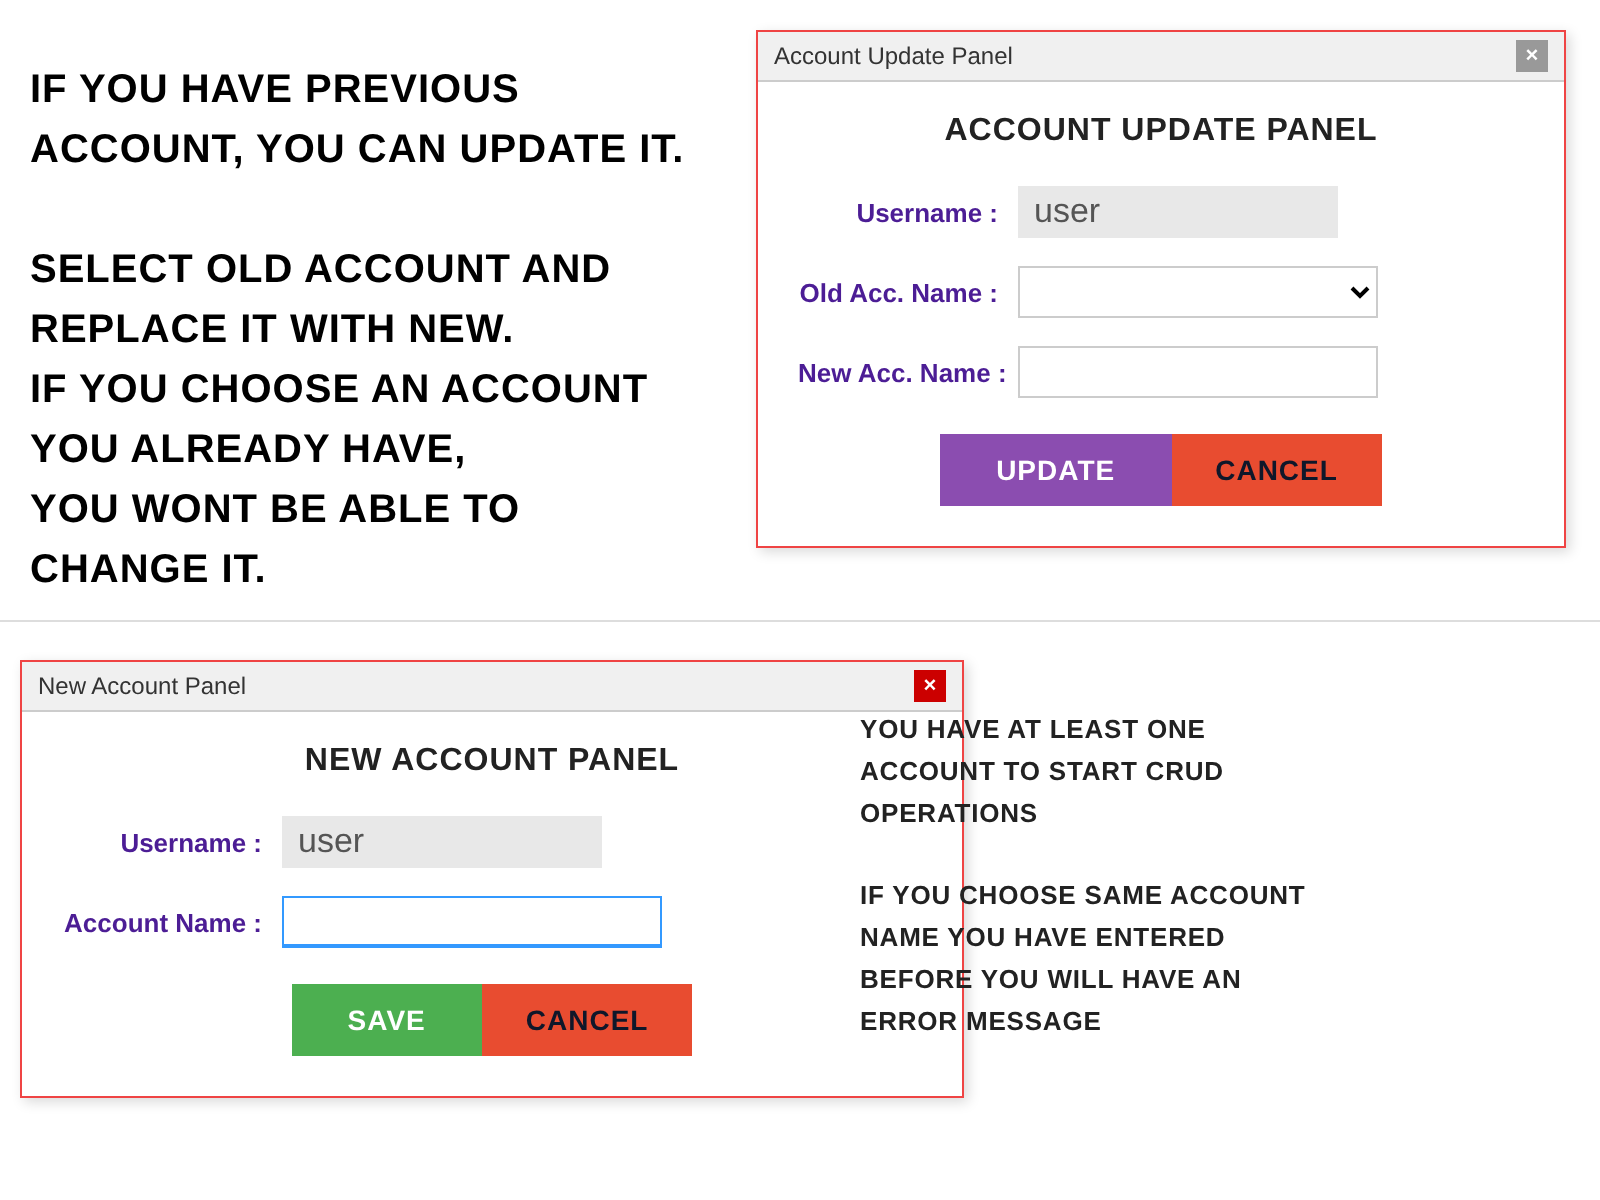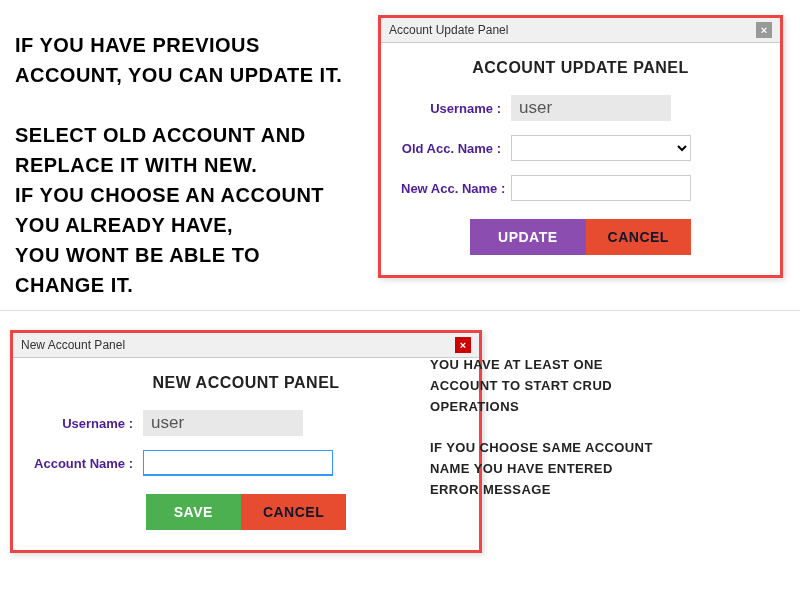--- a/index.html
+++ b/index.html
@@ -36,21 +36,21 @@
       color: #222;
       text-transform: uppercase;
       line-height: 1.6;
       letter-spacing: 0.4px;
     }
 
     
     .panel {
       position: absolute;
       background: #ffffff;
-      border: 3px solid #ef4444;
+      border: 1px solid #ef4444;
       box-shadow: 2px 2px 6px rgba(0,0,0,0.15);
     }
 
     .panel-titlebar {
       display: flex;
       align-items: center;
       justify-content: space-between;
       background: #f0f0f0;
       border-bottom: 1px solid #ccc;
       padding: 4px 8px;
@@ -280,14 +280,15 @@
   </div>
 </div>
 
 <div class="right-bottom-text">
   <div>YOU HAVE AT LEAST ONE</div>
   <div>ACCOUNT TO START CRUD</div>
   <div>OPERATIONS</div>
   <br>
   <div>IF YOU CHOOSE SAME ACCOUNT</div>
   <div>NAME YOU HAVE ENTERED</div>
+  <div>BEFORE YOU WILL HAVE AN</div>
   <div>ERROR MESSAGE</div>
 </div>
 
 </body></html>

